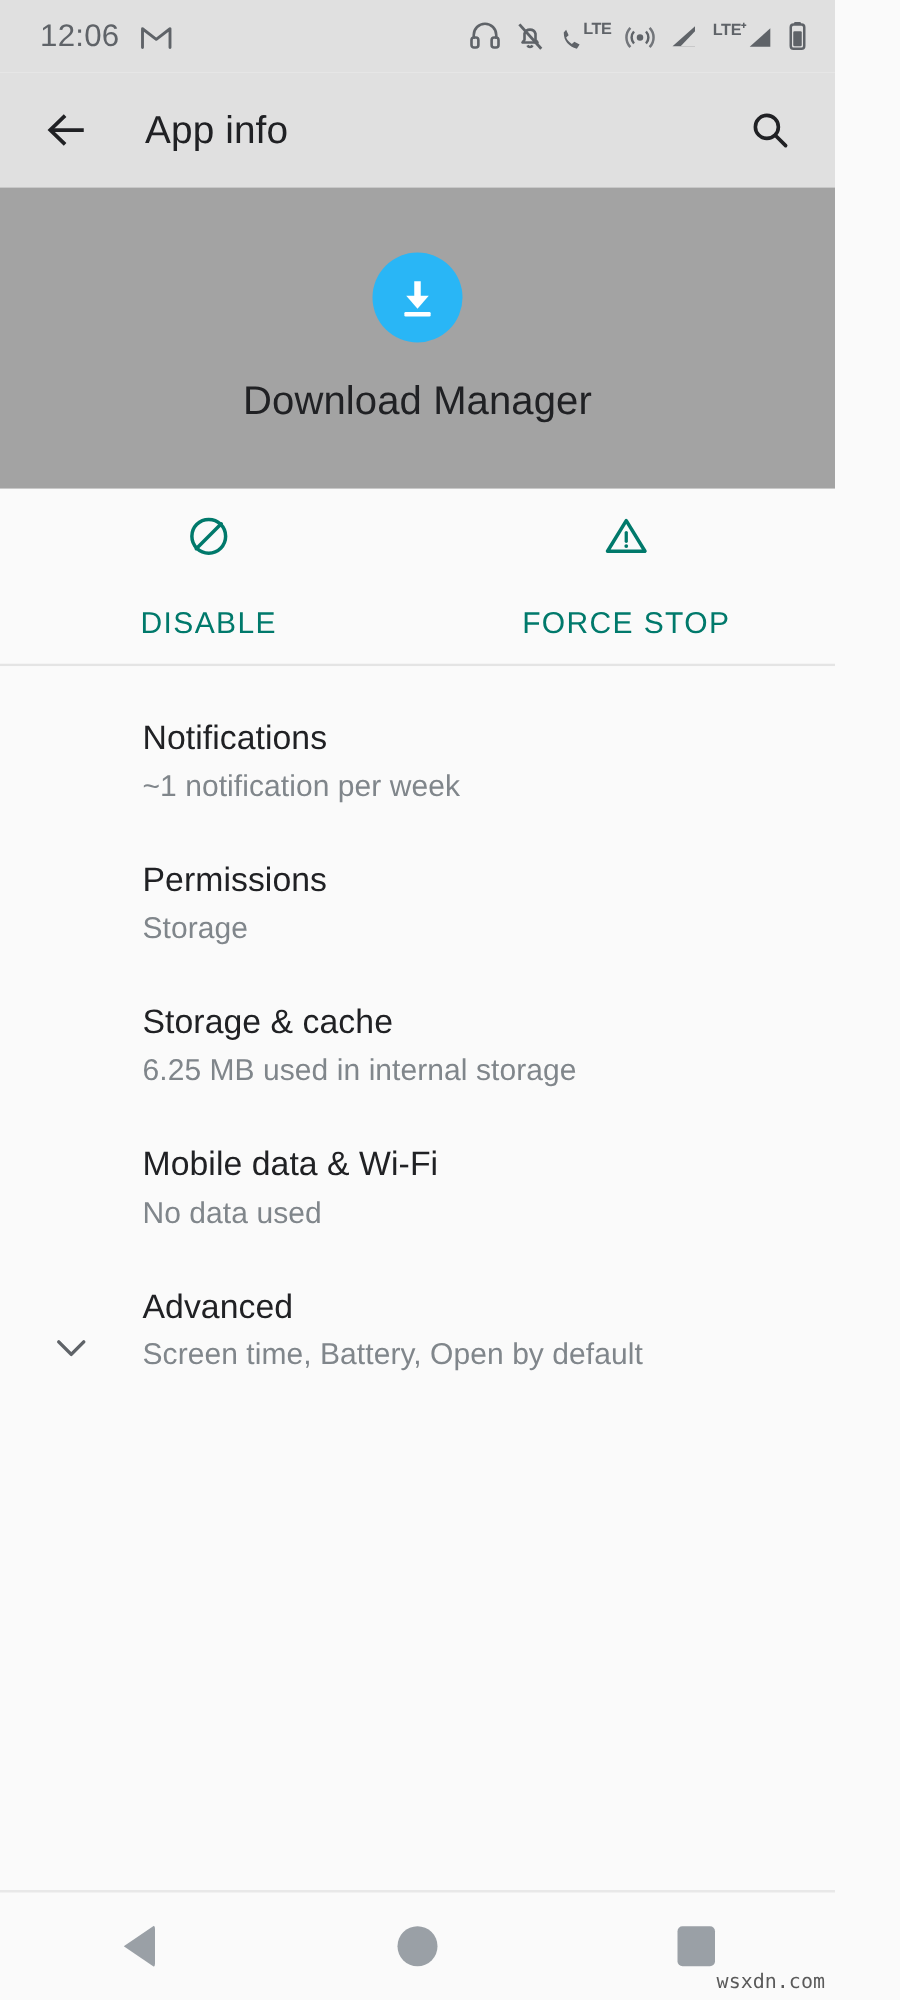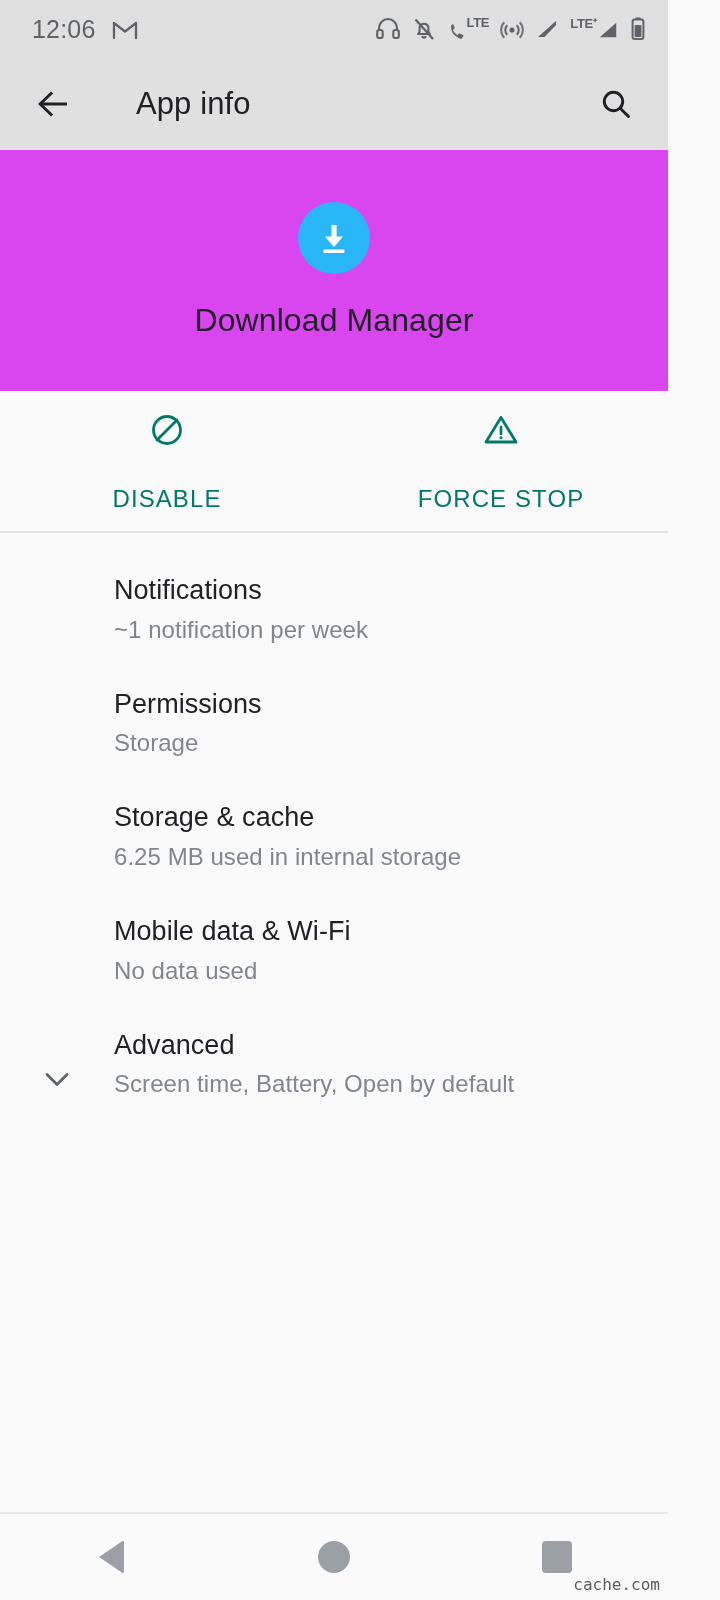--- a/index.html
+++ b/index.html
@@ -45,33 +45,33 @@
     display:flex; align-items:center;
     padding:0 26px 0 28px;
     flex:0 0 auto;
   }
   #back-button {
     width:52px; height:52px;
     display:flex; align-items:center; justify-content:center;
     cursor:pointer;
   }
   #app-bar-title {
-    font-size:31px; color:#202124; margin-left:56px;
+    font-size:31px; color:#202124; margin-left:36px;
     letter-spacing:.1px;
   }
   #search-button {
     margin-left:auto;
     width:52px; height:52px;
     display:flex; align-items:center; justify-content:center;
     cursor:pointer;
   }
 
   
   #app-header {
-    background:#d946ef;
+    background:#a3a3a3;
     flex:0 0 auto;
     padding:52px 0 52px 0;
     display:flex; flex-direction:column; align-items:center;
   }
   #app-icon {
     width:72px; height:72px; border-radius:50%;
     background:#29b6f6;
     display:flex; align-items:center; justify-content:center;
   }
   #app-name {
@@ -342,14 +342,14 @@
       <span id="nav-back-tri"></span>
     </div>
     <div class="nav-btn">
       <span id="nav-home-circle"></span>
     </div>
     <div class="nav-btn">
       <span id="nav-recents-square"></span>
     </div>
   </div>
 
-  <div id="watermark">cache.com</div>
+  <div id="watermark">wsxdn.com</div>
 </div>
 
 </body></html>

